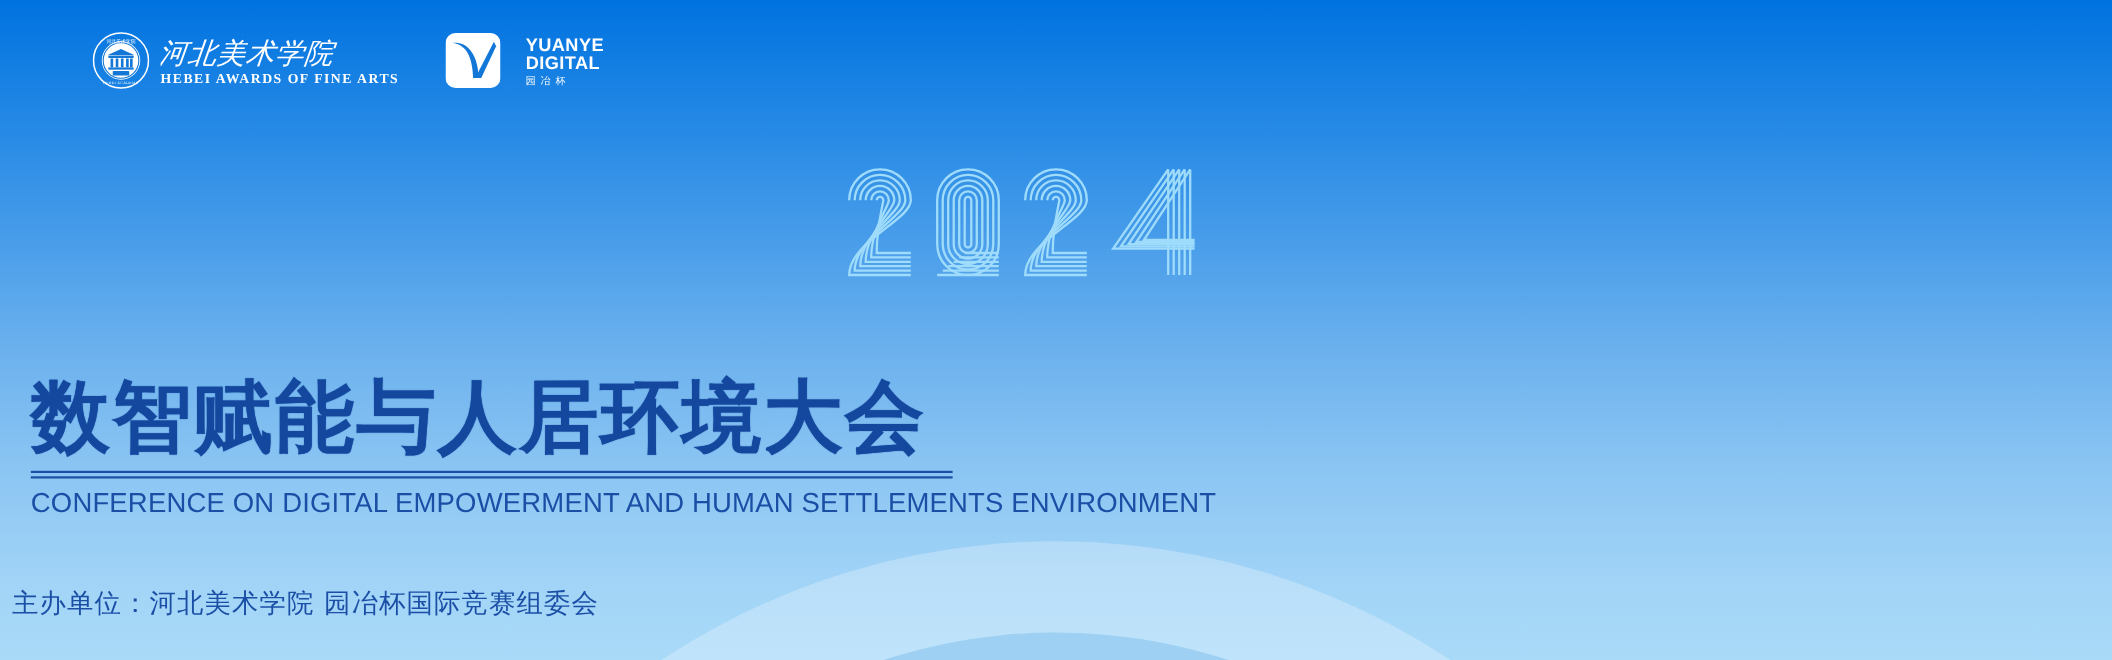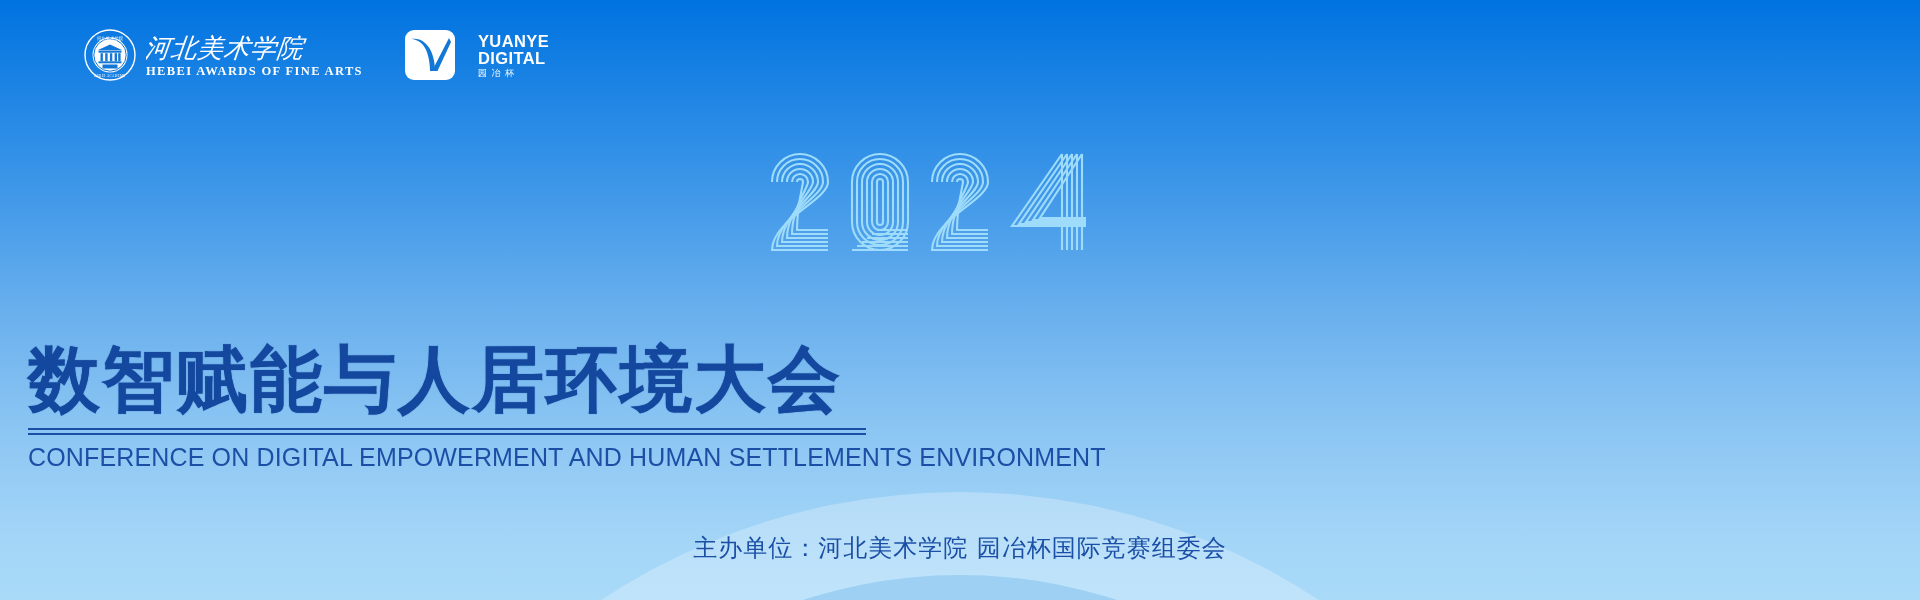--- a/index.html
+++ b/index.html
@@ -173,26 +173,27 @@
     margin-top: 8px;
     white-space: nowrap;
   }
 
   
   .organizer {
     position: absolute;
     left: 0;
     right: 0;
     top: 532px;
-    text-align: center;
+    text-align: left;
     color: #1b4fa6;
     font-family: "DejaVu Sans", "Liberation Sans", sans-serif;
     font-size: 24px;
     letter-spacing: 1px;
     white-space: nowrap;
+    padding-left: 11px;
   }
 </style>
 </head>
 <body>
 
 <div id="banner">
 
   <div class="arc arc-outer"></div>
   <div class="arc arc-inner"></div>
 

